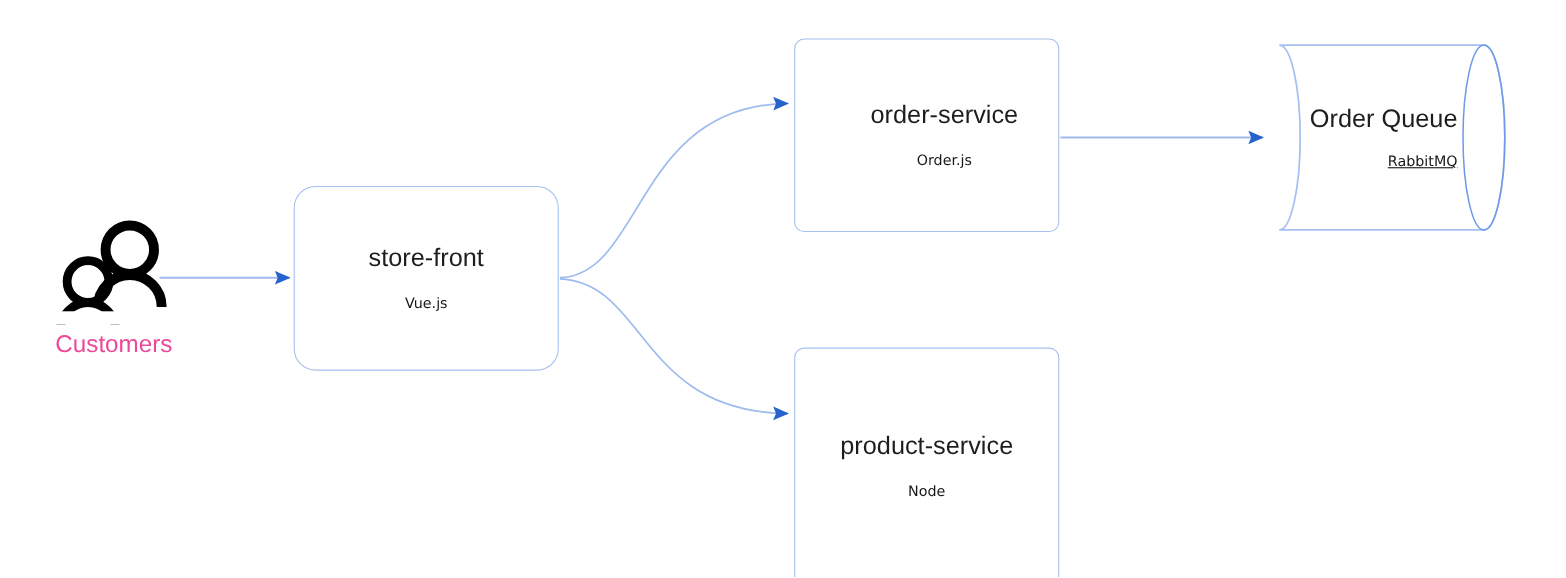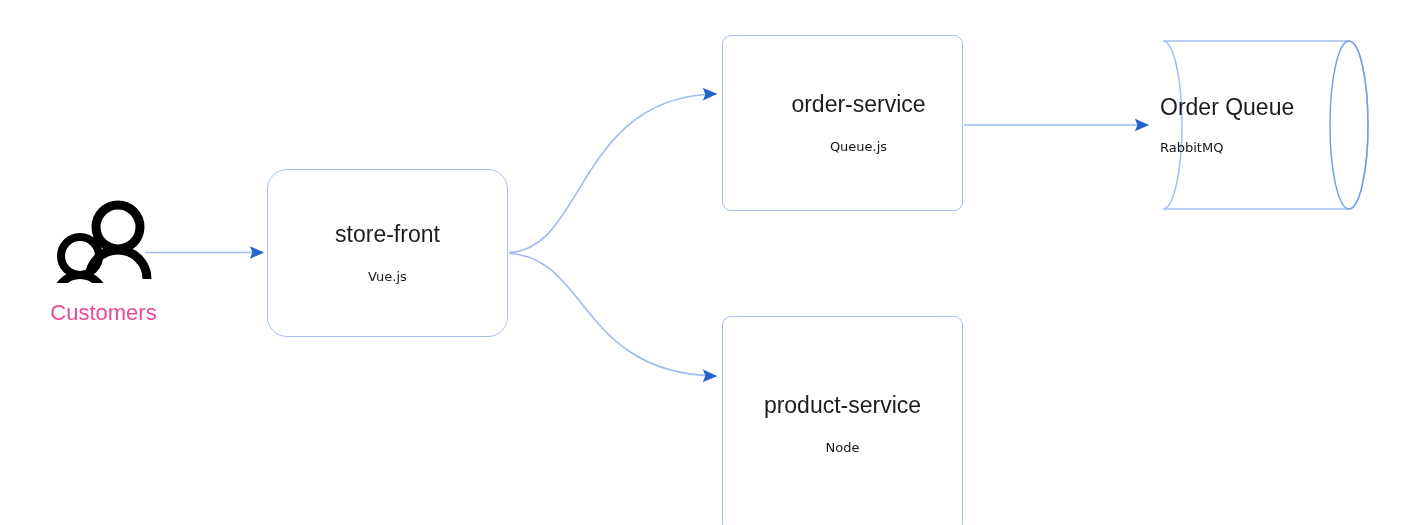--- a/index.html
+++ b/index.html
@@ -87,27 +87,28 @@
     position: absolute;
     left: 0;
     top: 0;
     width: 210px;
     height: 176px;
   }
   #node-order-queue .cyl-text {
     position: relative;
     display: flex;
     flex-direction: column;
-    align-items: flex-start;
+    align-items: flex-end;
     justify-content: center;
     width: 165px;
     margin-right: 45px;
   }
   #node-order-queue .node-sub {
     margin-top: 20px;
+    text-decoration: underline;
   }
   
   #node-customers {
     left: 36px;
     top: 192px;
     width: 135px;
     height: 140px;
   }
   #node-customers .actor-svg {
     width: 110px;
@@ -156,21 +157,21 @@
     <div class="actor-label">Customers</div>
   </div>
 
   <div class="node box" id="node-store-front">
     <div class="node-title">store-front</div>
     <div class="node-sub">Vue.js</div>
   </div>
 
   <div class="node box" id="node-order-service">
     <div class="node-title">order-service</div>
-    <div class="node-sub">Queue.js</div>
+    <div class="node-sub">Order.js</div>
   </div>
 
   <div class="node box" id="node-product-service">
     <div class="node-title">product-service</div>
     <div class="node-sub">Node</div>
   </div>
 
   <div class="node" id="node-order-queue">
     <svg class="cyl-svg" viewBox="0 0 210 176" xmlns="http://www.w3.org/2000/svg">
 

